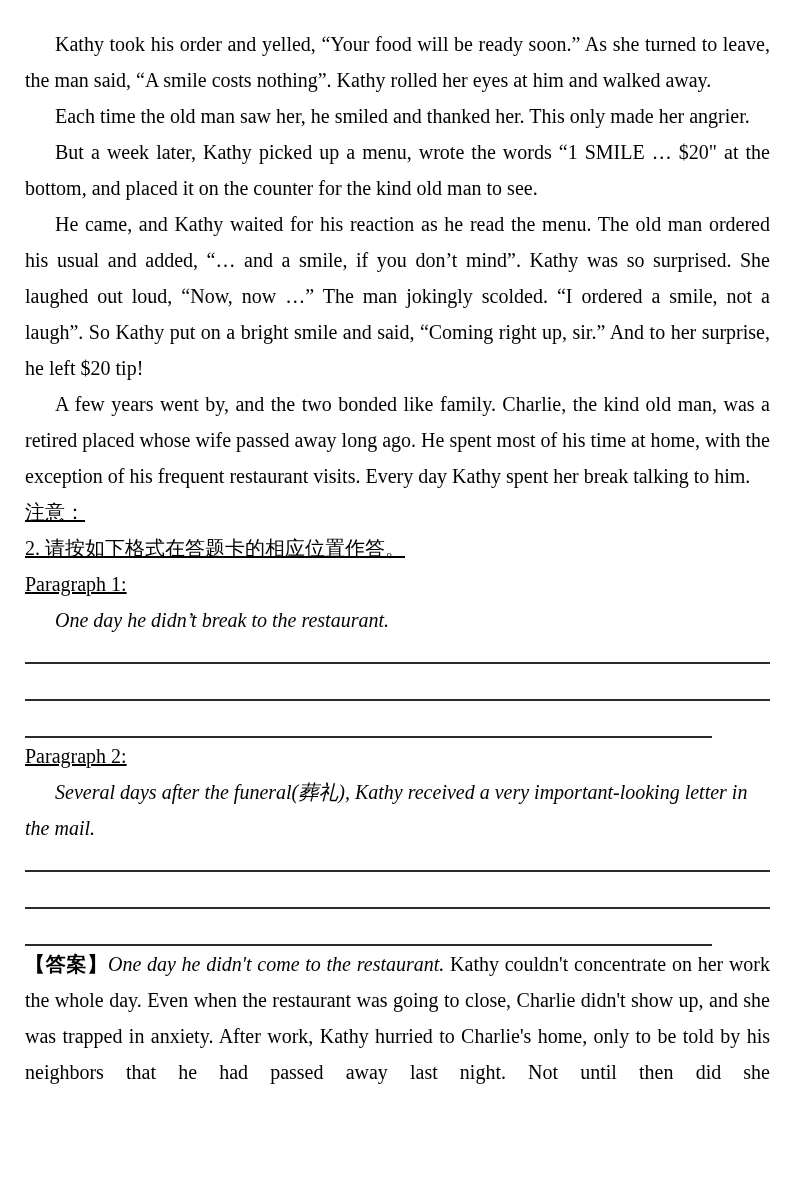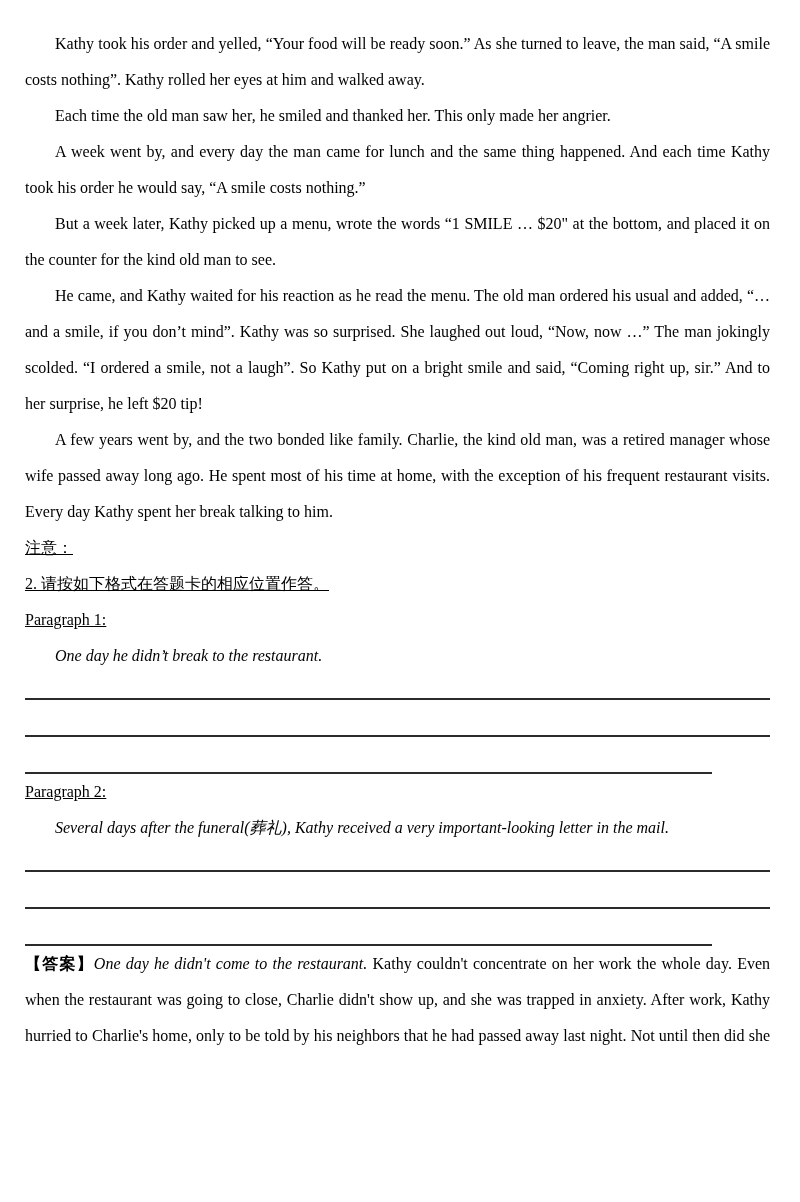--- a/index.html
+++ b/index.html
@@ -9,21 +9,21 @@
   }
   .page {
     position: relative;
     width: 800px;
     height: 1202px;
     box-sizing: border-box;
     padding: 26px 30px 0 25px;
     background: #ffffff;
     color: #000000;
     font-family: "Liberation Serif", "DejaVu Serif", serif;
-    font-size: 16px;
+    font-size: 20px;
     line-height: 36px;
     overflow: hidden;
   }
   .para {
     margin: 0;
     text-indent: 30px;
     text-align: justify;
   }
   .plain {
     margin: 0;
@@ -66,24 +66,23 @@
   }
 </style>
 </head>
 <body>
 
 <div class="page">
 
   <section>
     <p class="para">Kathy took his order and yelled, “Your food will be ready soon.” As she turned to leave, the man said, “A smile costs nothing”. Kathy rolled her eyes at him and walked away.</p>
     <p class="para">Each time the old man saw her, he smiled and thanked her. This only made her angrier.</p>
-    <p class="para">A week went by, and every day the man came for lunch and the same thing happened. And each time Kathy took his order he would say, “A smile costs nothing.”</p>
     <p class="para">But a week later, Kathy picked up a menu, wrote the words “1 SMILE … $20" at the bottom, and placed it on the counter for the kind old man to see.</p>
     <p class="para">He came, and Kathy waited for his reaction as he read the menu. The old man ordered his usual and added, “… and a smile, if you don’t mind”. Kathy was so surprised. She laughed out loud, “Now, now …” The man jokingly scolded. “I ordered a smile, not a laugh”. So Kathy put on a bright smile and said, “Coming right up, sir.” And to her surprise, he left $20 tip!</p>
-    <p class="para">A few years went by, and the two bonded like family. Charlie, the kind old man, was a retired manager whose wife passed away long ago. He spent most of his time at home, with the exception of his frequent restaurant visits. Every day Kathy spent her break talking to him.</p>
+    <p class="para">A few years went by, and the two bonded like family. Charlie, the kind old man, was a retired placed whose wife passed away long ago. He spent most of his time at home, with the exception of his frequent restaurant visits. Every day Kathy spent her break talking to him.</p>
   </section>
 
   <section>
     <p class="plain">注意：</p>
     <p class="plain">2. 请按如下格式在答题卡的相应位置作答。</p>
   </section>
 
   <section>
     <p class="plain">Paragraph 1:</p>
     <p class="lead-in">One day he didn’t break to the restaurant.</p>

